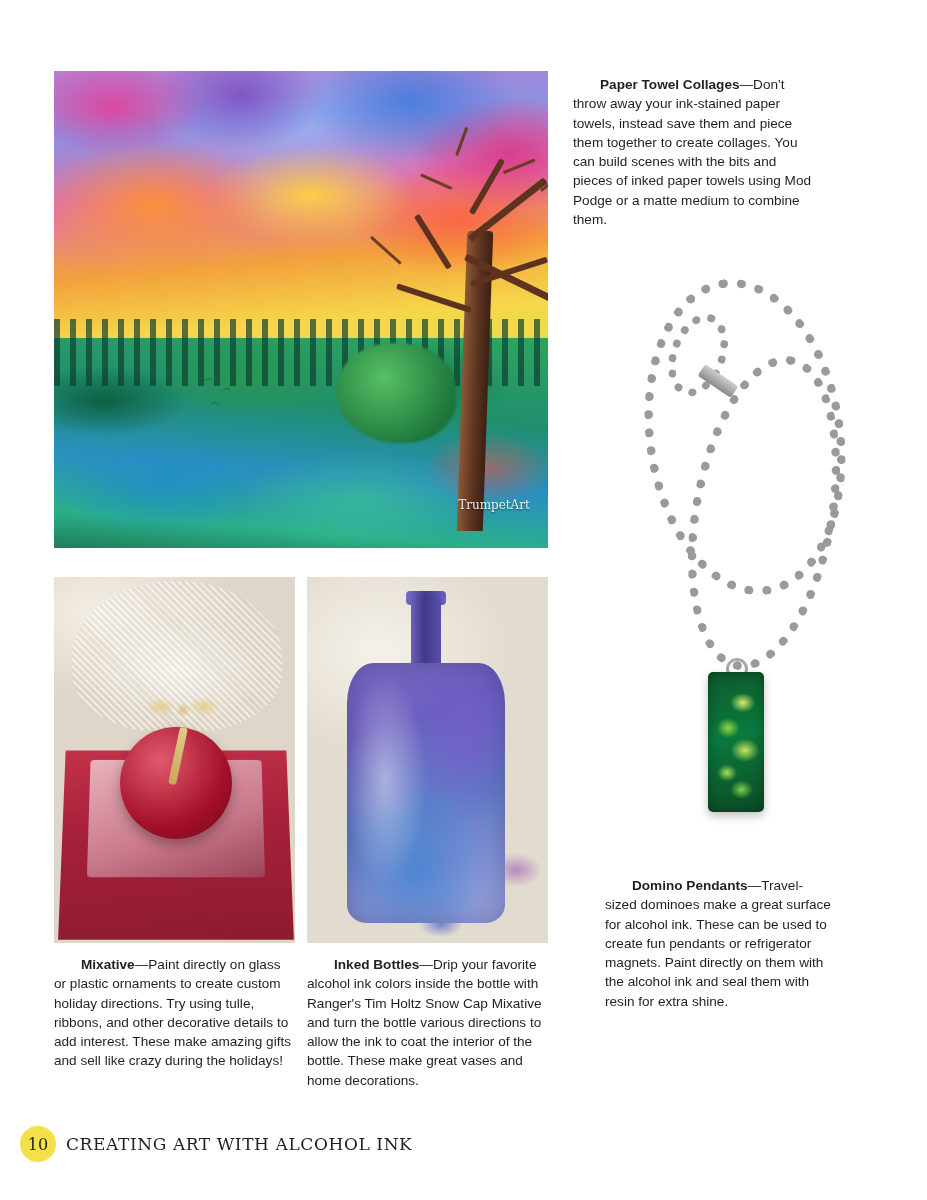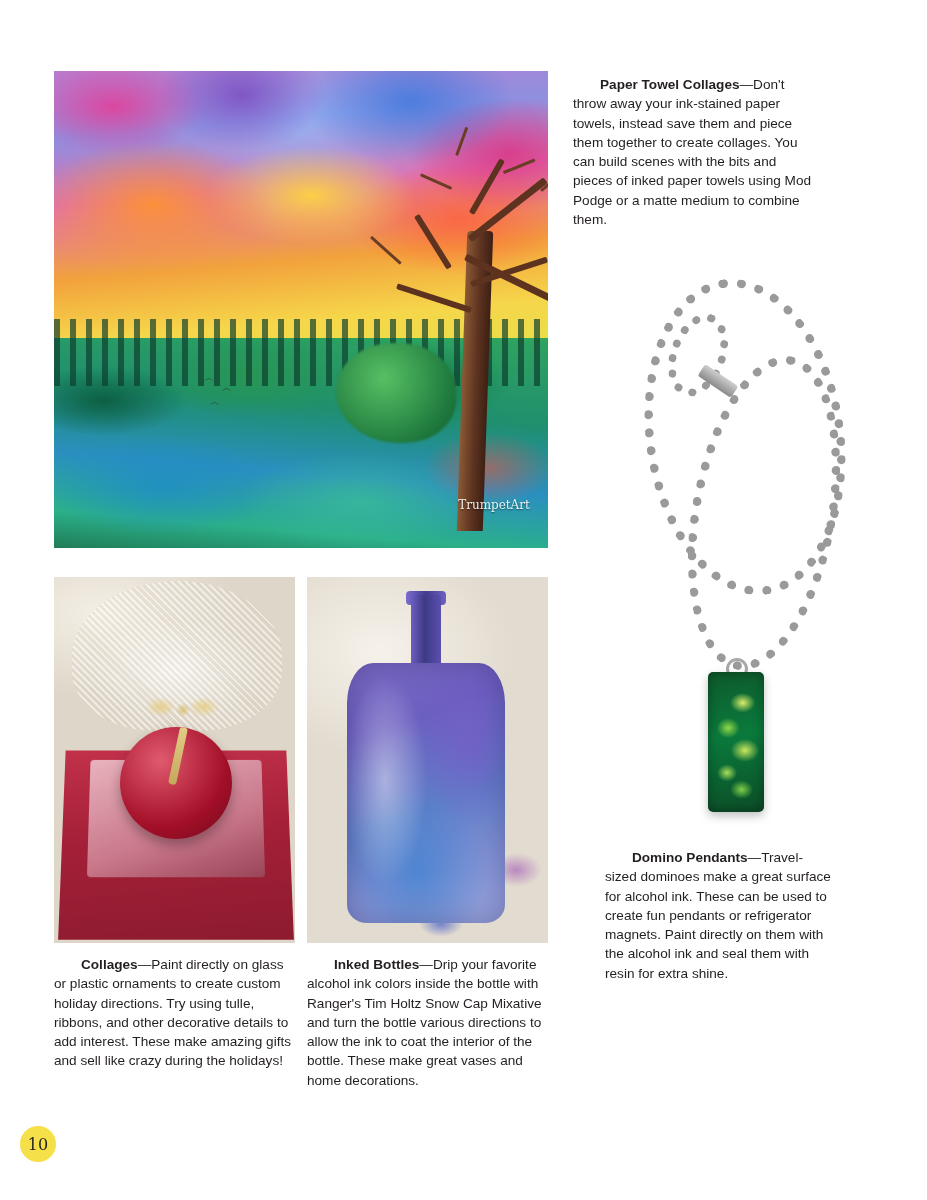--- a/index.html
+++ b/index.html
@@ -294,21 +294,21 @@
   .body-text b {
     font-weight: bold;
     margin-left: 27px;
   }
   .txt-paper-towel {
     position: absolute;
     left: 573px; top: 75px; width: 243px;
   }
   .txt-domino {
     position: absolute;
-    left: 605px; top: 848px; width: 228px;
+    left: 605px; top: 876px; width: 228px;
   }
   .txt-ornaments {
     position: absolute;
     left: 54px; top: 955px; width: 241px;
   }
   .txt-bottles {
     position: absolute;
     left: 307px; top: 955px; width: 241px;
   }
 
@@ -396,21 +396,22 @@
     <div class="chain-loop loopC"></div>
     <div class="clasp"></div>
     <div class="bail"></div>
     <div class="domino"></div>
   </div>
 
   <div class="body-text txt-paper-towel"><b>Paper Towel Collages</b><span>—</span><span>Don't throw away your ink-stained paper towels, instead save them and piece them together to create collages. You can build scenes with the bits and pieces of inked paper towels using Mod Podge or a matte medium to combine them.</span></div>
 
   <div class="body-text txt-domino"><b>Domino Pendants</b><span>—</span><span>Travel-sized dominoes make a great surface for alcohol ink. These can be used to create fun pendants or refrigerator magnets. Paint directly on them with the alcohol ink and seal them with resin for extra shine.</span></div>
 
-  <div class="body-text txt-ornaments"><b>Collages</b><span>—</span><span>Paint directly on glass or plastic ornaments to create custom holiday directions. Try using tulle, ribbons, and other decorative details to add interest. These make amazing gifts and sell like crazy during the holidays!</span></div>
+  <div class="body-text txt-ornaments"><b>Mixative</b><span>—</span><span>Paint directly on glass or plastic ornaments to create custom holiday directions. Try using tulle, ribbons, and other decorative details to add interest. These make amazing gifts and sell like crazy during the holidays!</span></div>
 
   <div class="body-text txt-bottles"><b>Inked Bottles</b><span>—</span><span>Drip your favorite alcohol ink colors inside the bottle with Ranger's Tim Holtz Snow Cap Mixative and turn the bottle various directions to allow the ink to coat the interior of the bottle. These make great vases and home decorations.</span></div>
 
   <div class="footer">
     <div class="page-number-badge">10</div>
+    <div class="footer-title">CREATING ART WITH ALCOHOL INK</div>
   </div>
 
 </div>
 
 </body></html>

